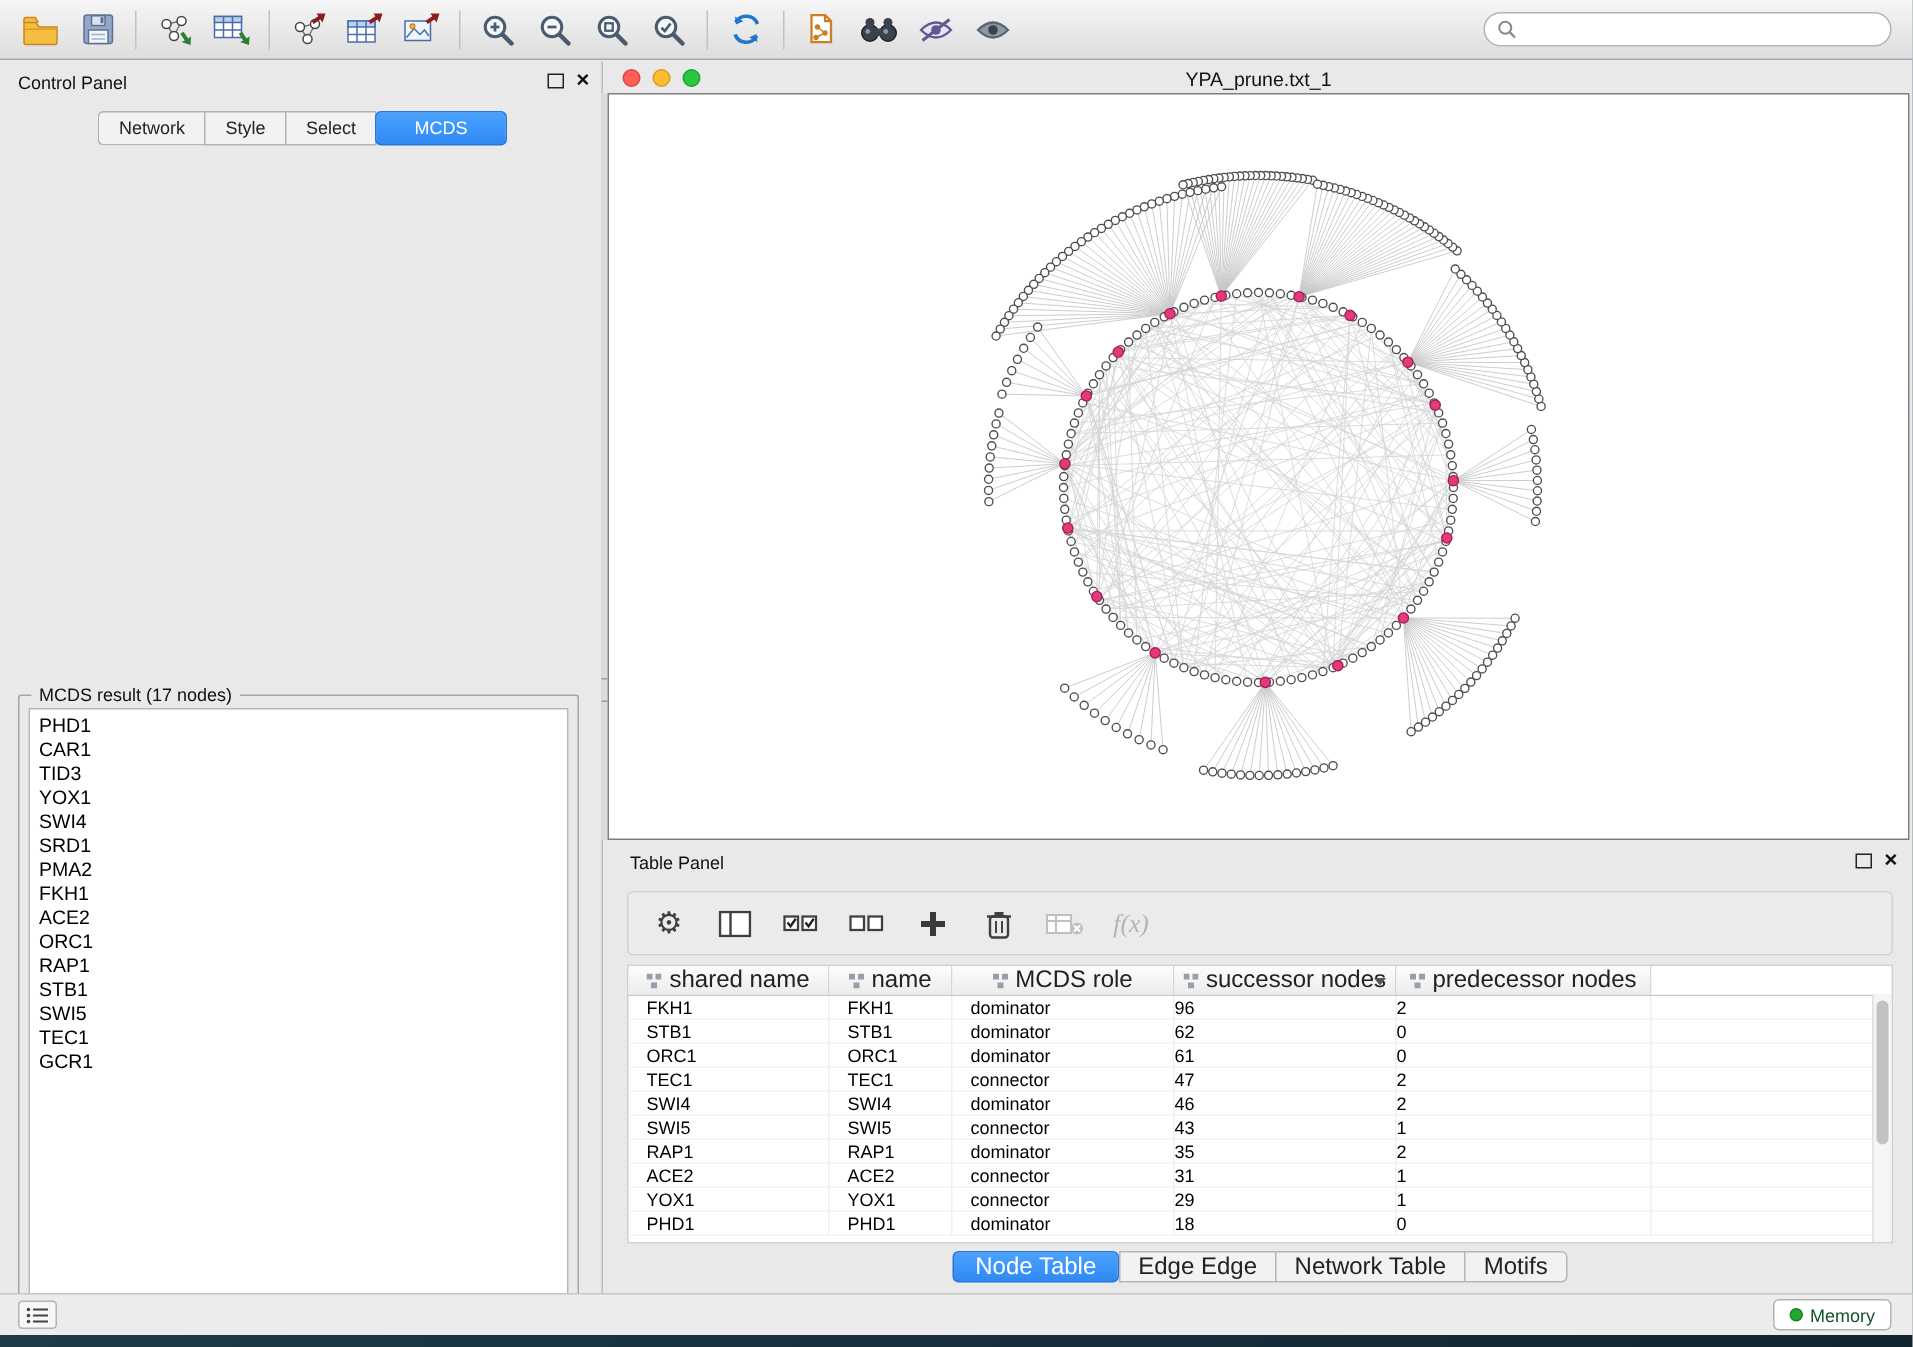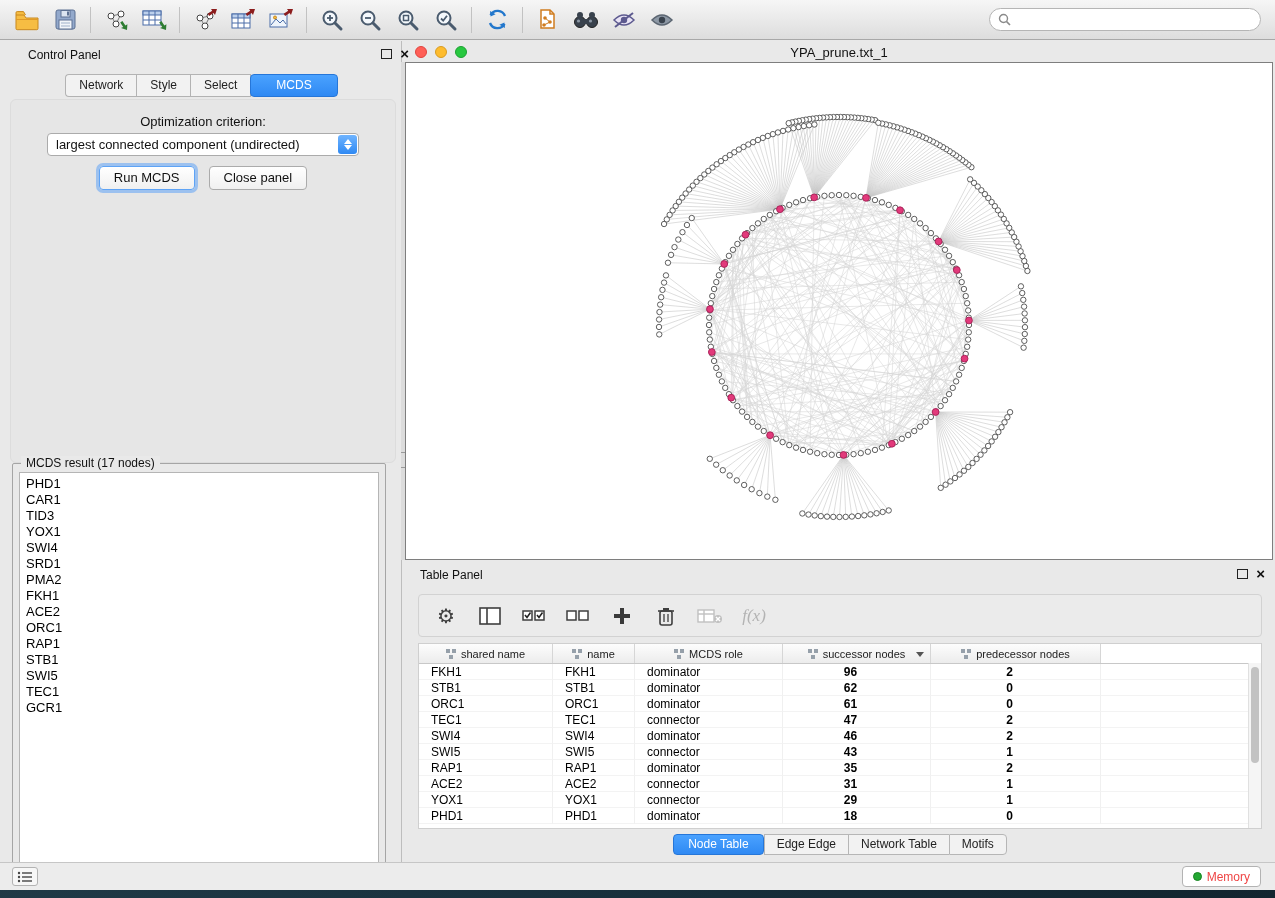--- a/index.html
+++ b/index.html
@@ -13,21 +13,21 @@
     display:flex;align-items:center;padding-left:8px;box-sizing:border-box;}
   .tb-btn{width:38px;height:32px;display:flex;align-items:center;justify-content:center;flex:0 0 auto;}
   .tb-sep{width:1px;height:26px;background:#c2c2c2;margin:0 6px;flex:0 0 auto;}
   .search-wrap{position:absolute;right:14px;top:8px;width:272px;height:23px;background:#fff;
     border:1px solid #b5b5b5;border-radius:12px;display:flex;align-items:center;padding-left:8px;box-sizing:border-box;}
   .search-wrap input{border:none;outline:none;flex:1;height:18px;font-size:12px;background:transparent;margin-left:4px;}
 
   
   .control-panel{position:absolute;left:2px;top:41px;width:400px;height:849px;background:#e9e9e9;
     border-right:1px solid #bdbdbd;box-sizing:border-box;}
-  .panel-title-row{position:absolute;left:16px;top:4px;width:100%;height:20px;}
+  .panel-title-row{position:absolute;left:0;top:4px;width:100%;height:20px;}
   .panel-title{position:absolute;left:10px;top:3px;font-size:12px;color:#111;}
   .panel-btns{position:absolute;right:8px;top:3px;display:flex;gap:8px;align-items:center;}
   .float-box{width:9px;height:8px;border:1.5px solid #222;display:inline-block;}
   .close-x{font-size:15px;font-weight:bold;color:#111;line-height:12px;}
 
   .cp-tabs{position:absolute;left:0;top:33px;width:100%;display:flex;justify-content:center;align-items:center;}
   .cp-tab{font-size:12px;color:#222;background:#f2f2f2;border:1px solid #b3b3b3;border-right:none;
     padding:4px 13px;line-height:13px;}
   .cp-tab:first-child{border-radius:4px 0 0 4px;}
   .cp-tab.last-plain{border-right:1px solid #b3b3b3;border-radius:0;}
@@ -80,46 +80,46 @@
     gap:18px;padding-left:14px;}
   .tp-ic{display:flex;align-items:center;justify-content:center;width:26px;height:26px;}
   .gear-glyph{font-size:20px;color:#3f3f3f;line-height:20px;}
   .fx{font-family:"Liberation Serif",serif;font-style:italic;font-size:17px;color:#b3b3b3;}
 
   .node-table{position:absolute;left:418px;top:643px;width:844px;height:186px;background:#fff;
     border:1px solid #cfcfcf;box-sizing:border-box;overflow:hidden;}
   .tbl-grid{display:grid;grid-template-columns:134px 82px 148px 148px 170px 1fr;}
   .tbl-header{height:19px;border-bottom:1px solid #c8c8c8;}
   .th-cell{position:relative;background:linear-gradient(#fdfdfd,#ececec);border-right:1px solid #d6d6d6;
-    display:flex;align-items:center;justify-content:center;gap:5px;font-size:11px;color:#222;height:19px;box-sizing:border-box;}
+    display:flex;align-items:center;justify-content:center;gap:5px;font-size:16px;color:#222;height:19px;box-sizing:border-box;}
   .th-filler{background:#fff;border-right:none;}
   .th-arrow{position:absolute;right:6px;top:8px;width:0;height:0;
     border-left:4px solid transparent;border-right:4px solid transparent;border-top:5px solid #555;}
   .tbl-row{height:16px;}
   .td-cell{font-size:12px;color:#000;line-height:16px;border-right:1px solid #f0f0f0;
     border-bottom:1px solid #f3f3f3;padding-left:12px;white-space:nowrap;overflow:hidden;box-sizing:border-box;}
-  .td-cell.num{text-align:center;padding-right:12px;padding-left:0;font-weight:bold;}
+  .td-cell.num{text-align:left;padding-right:12px;padding-left:0;}
   .tbl-scrollbar{position:absolute;right:0;top:19px;width:12px;height:165px;background:#f5f5f5;border-left:1px solid #e0e0e0;}
   .tbl-thumb{position:absolute;left:2px;top:4px;width:8px;height:96px;background:#c2c2c2;border-radius:4px;}
 
   .tp-tabs{position:absolute;left:418px;top:834px;width:844px;display:flex;justify-content:center;align-items:center;}
-  .tp-tab{font-size:12px;color:#222;background:#f2f2f2;border:1px solid #b6b6b6;border-right:none;
+  .tp-tab{font-size:16px;color:#222;background:#f2f2f2;border:1px solid #b6b6b6;border-right:none;
     padding:3px 12px;line-height:13px;}
   .tp-tab.last{border-right:1px solid #b6b6b6;border-radius:0 4px 4px 0;}
   .tp-tab.active{background:linear-gradient(#4aa2ff,#2f89f3);color:#fff;border:1px solid #2676d8;border-radius:4px;padding:3px 14px;}
 
   
   .status-bar{position:absolute;left:0;top:862px;width:1275px;height:28px;background:#ececec;
     border-top:1px solid #c6c6c6;}
   .sb-list-btn{position:absolute;left:12px;top:4px;width:26px;height:19px;background:#f7f7f7;
     border:1px solid #b3b3b3;border-radius:3px;display:flex;align-items:center;justify-content:center;box-sizing:border-box;}
   .memory-btn{position:absolute;right:14px;top:3px;height:21px;background:#fff;border:1px solid #b3b3b3;
     border-radius:4px;display:flex;align-items:center;gap:5px;padding:0 10px;box-sizing:border-box;}
   .mem-dot{width:9px;height:9px;border-radius:50%;background:#23a733;border:1px solid #16831f;box-sizing:border-box;}
-  .memory-btn span.lbl{font-size:12px;color:#ef4444;}
+  .memory-btn span.lbl{font-size:12px;color:#14532d;}
 </style>
 </head>
 <body>
 
 <div class="app">
 
   <div class="toolbar">
     <div class="tb-btn">
       <svg width="26" height="22" viewBox="0 0 26 22">
         <path d="M2 6 v-2.2 a1.2 1.2 0 0 1 1.2-1.2 h6.3 l2 3.4" fill="#f6bd43" stroke="#c8881e"></path>
@@ -279,34 +279,20 @@
       <span class="panel-btns">
         <span class="float-box"></span>
         <span class="close-x">×</span>
       </span>
     </div>
     <div class="cp-tabs">
       <div class="cp-tab">Network</div>
       <div class="cp-tab">Style</div>
       <div class="cp-tab last-plain">Select</div>
       <div class="cp-tab active">MCDS</div>
-    </div>
-    <div class="cp-inner">
-      <div class="opt-label">Optimization criterion:</div>
-      <div class="dropdown">
-        <span class="dd-text">largest connected component (undirected)</span>
-        <span class="dd-btn">
-          <span class="tri-up"></span>
-            <span class="tri-dn"></span>
-        </span>
-      </div>
-      <div class="cp-buttons">
-        <button class="btn focused">Run MCDS</button>
-        <button class="btn">Close panel</button>
-      </div>
     </div>
     <div class="mcds-fieldset">
       <span class="mcds-legend">MCDS result (17 nodes)</span>
       <div class="mcds-list">
 
       <div class="mcds-item">PHD1</div>
           <div class="mcds-item">CAR1</div>
           <div class="mcds-item">TID3</div>
           <div class="mcds-item">YOX1</div>
           <div class="mcds-item">SWI4</div>

